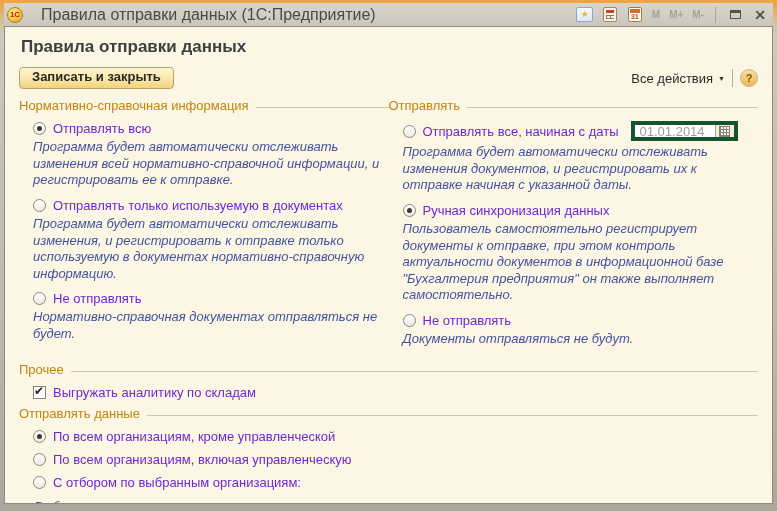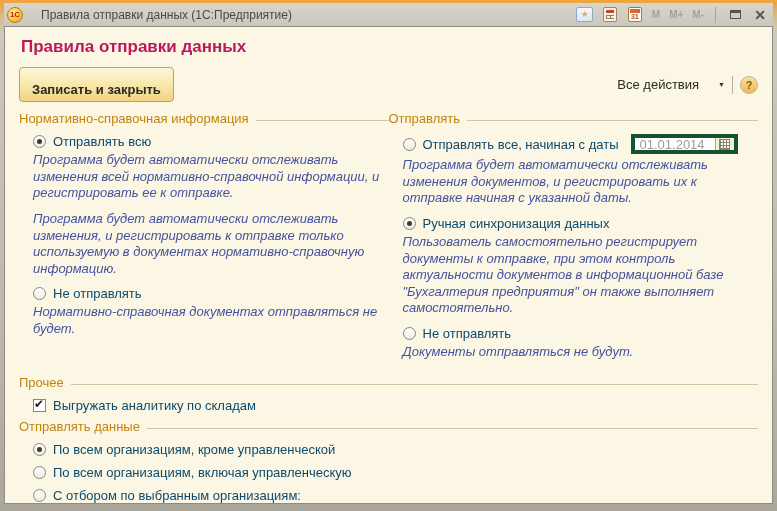--- a/index.html
+++ b/index.html
@@ -23,21 +23,21 @@
     padding: 0 3px;
   }
   .logo {
     width: 16px; height: 16px; border-radius: 50%;
     background: radial-gradient(circle at 35% 30%, #FFE98A, #F3C437 60%, #D79B18);
     border: 1px solid #B07E10;
     color: #C01818; font-size: 8px; font-weight: bold;
     display: flex; align-items: center; justify-content: center;
     margin-right: 18px;
   }
-  .win-title { color: #4A4A45; font-size: 12px; flex: 1; white-space: nowrap; overflow: hidden; }
+  .win-title { color: #4A4A45; font-size: 16px; flex: 1; white-space: nowrap; overflow: hidden; }
 
   .tb-icons { display: flex; align-items: center; gap: 5px; }
   .tb-btn { width: 20px; height: 18px; display: flex; align-items: center; justify-content: center; }
   .star-box {
     width: 17px; height: 15px; background: linear-gradient(#F4F8FC,#DCE8F4);
     border: 1px solid #8FA8C8; border-radius: 2px;
     color: #E8B23C; font-size: 9px; line-height: 1;
     display: flex; align-items: center; justify-content: center;
   }
   .calc-ic { width: 14px; height: 15px; background: #F7F3EA; border: 1px solid #A08858; border-radius: 2px; position: relative; }
@@ -51,31 +51,31 @@
   .mem { color: #A6A29A; font-size: 10px; font-weight: bold; padding: 0 2px; }
   .tb-sep { width: 1px; height: 16px; background: #A8A49B; margin: 0 4px; }
   .max-ic { width: 11px; height: 9px; border: 1px solid #55524C; border-top-width: 3px; }
   .close-ic { color: #55524C; font-size: 14px; font-weight: bold; line-height: 1; }
 
   
   .content {
     flex: 1; background: #FBF7E4; border: 1px solid #8F8B81;
     padding: 8px 14px 6px 14px; overflow: hidden;
   }
-  h1.page-title { font-size: 17px; font-weight: bold; color: #be185d; margin: 2px 0 10px 2px; }
+  h1.page-title { font-size: 17px; font-weight: bold; color: #404040; margin: 2px 0 10px 2px; }
 
   .toolbar { display: flex; align-items: center; margin-bottom: 4px; }
   .btn-main {
     font-family: inherit; font-size: 13px; font-weight: bold; color: #2A2A20;
     background: linear-gradient(180deg, #FDF6D8 0%, #F8E6A8 55%, #F2D381 100%);
     border: 1px solid #C2A060; border-radius: 4px;
-    padding: 14px 12px 4px; cursor: default;
+    padding: 1px 12px 4px; cursor: default;
   }
   .toolbar-right { margin-left: auto; display: flex; align-items: center; gap: 7px; }
-  .all-actions { color: #2A2A25; font-size: 13px; display: flex; align-items: center; gap: 19px; }
+  .all-actions { color: #2A2A25; font-size: 13px; display: flex; align-items: center; gap: 5px; }
   .dd-arrow { font-size: 7px; color: #333; }
   .t-sep { width: 1px; height: 18px; background: #B5B19F; }
   .help-btn {
     width: 18px; height: 18px; border-radius: 50%;
     background: linear-gradient(180deg,#FBDF9A,#F0B94E);
     border: 1px solid #B9B5A5; color: #7A5A10; font-size: 11px; font-weight: bold;
     display: flex; align-items: center; justify-content: center;
   }
 
   
@@ -88,21 +88,21 @@
   .opt-row { display: flex; align-items: center; margin: 8px 0 3px 0; padding-left: 14px; }
   .radio {
     width: 13px; height: 13px; border-radius: 50%; flex: 0 0 13px;
     border: 1px solid #8A8779; background: linear-gradient(180deg,#FFFFFF,#EDEBE2);
     margin-right: 7px; position: relative;
   }
   .radio.on::after {
     content: ""; position: absolute; left: 3px; top: 3px;
     width: 5px; height: 5px; border-radius: 50%; background: #3A3A35;
   }
-  .opt-label { color: #0c4a6e; }
+  .opt-label { color: #6d28d9; }
   .desc { color: #4452A0; line-height: 1.28; padding-left: 14px; padding-right: 4px; margin: 2px 0 9px 0; font-style: italic; }
 
   .date-wrap { display: inline-flex; align-items: stretch; margin-left: 12px; border: 4px solid #14532d; background: #fff; height: 20px; }
   .date-input { width: 80px; border: none; outline: none; background: #fff; color: #9C9C9C;
     font-family: inherit; font-size: 13px; padding: 0 5px; }
   .date-btn { width: 19px; background: #F3EED8; border-left: 1px solid #A9A69A;
     display: flex; align-items: center; justify-content: center; }
   .grid-ic { width: 11px; height: 11px; border: 1px solid #87826E; background:
       repeating-linear-gradient(0deg,#87826E 0 1px,transparent 1px 3px),
       repeating-linear-gradient(90deg,#87826E 0 1px,transparent 1px 3px), #fff; }
@@ -174,20 +174,24 @@
           <span class="group-label">Нормативно-справочная информация</span>
           <span class="group-line"></span>
         </div>
 
         <div class="opt-row">
           <span class="radio on"></span>
           <span class="opt-label">Отправлять всю</span>
         </div>
         <div class="desc">Программа будет автоматически отслеживать изменения всей нормативно-справочной информации, и регистрировать ее к отправке.</div>
 
+        <div class="opt-row">
+          <span class="radio"></span>
+          <span class="opt-label">Отправлять только используемую в документах</span>
+        </div>
         <div class="desc">Программа будет автоматически отслеживать изменения, и регистрировать к отправке только используемую в документах нормативно-справочную информацию.</div>
 
         <div class="opt-row">
           <span class="radio"></span>
           <span class="opt-label">Не отправлять</span>
         </div>
         <div class="desc">Нормативно-справочная документах отправляться не будет.</div>
       </div>
 
       <div>

